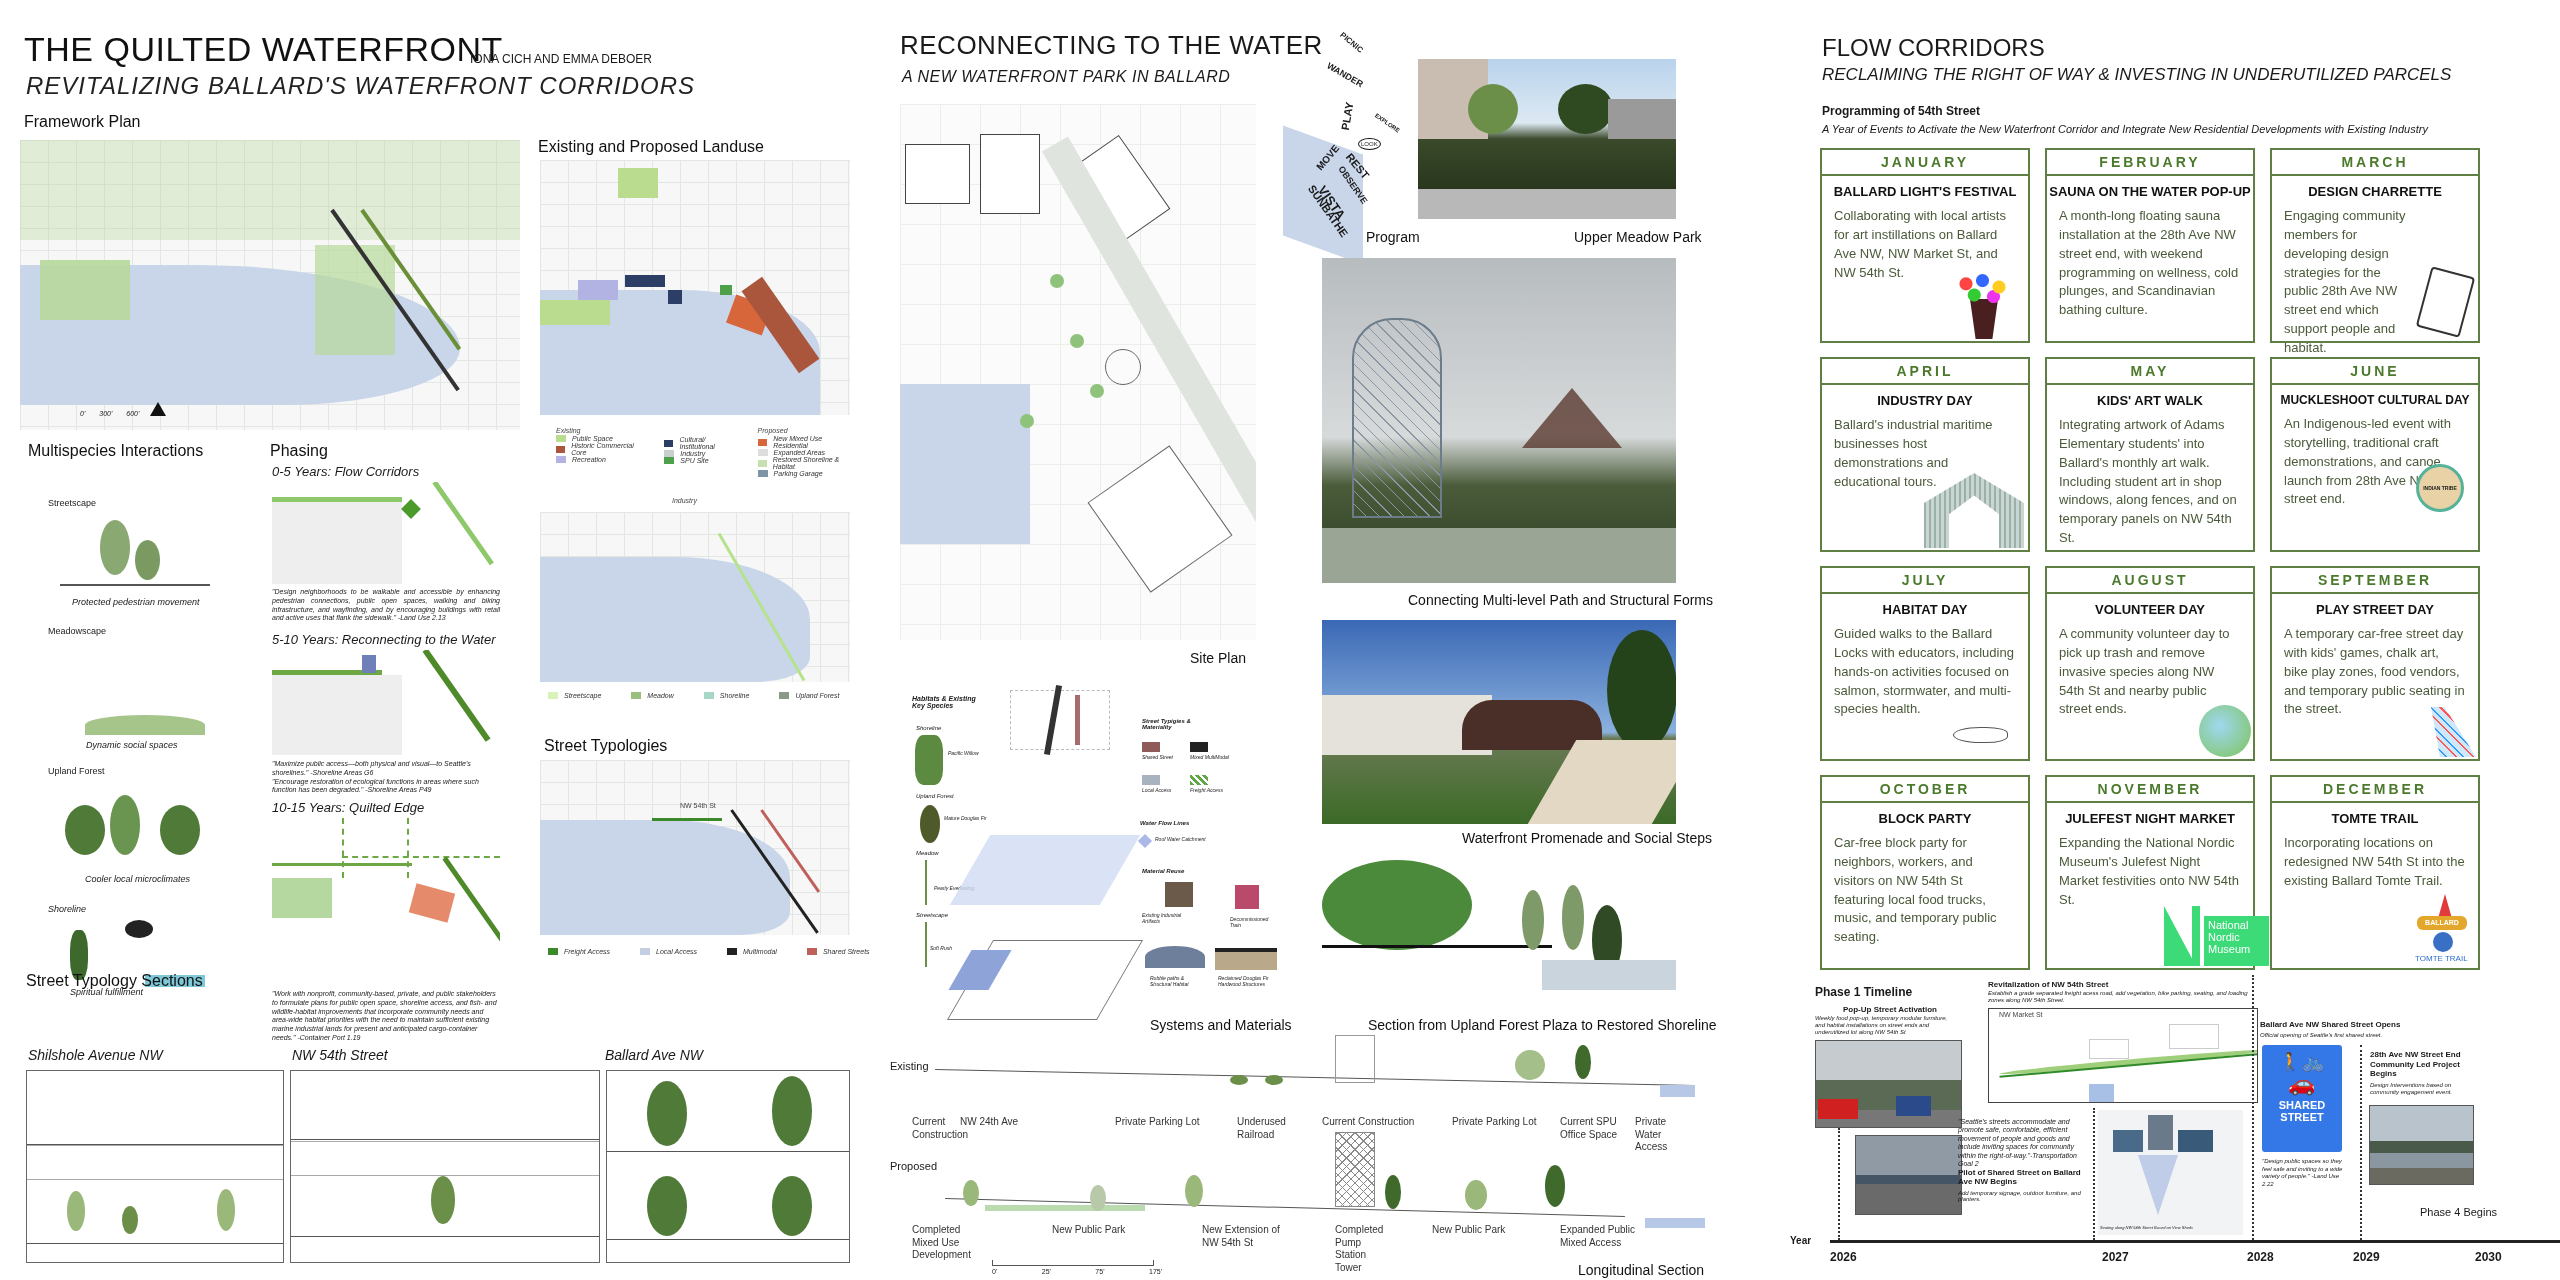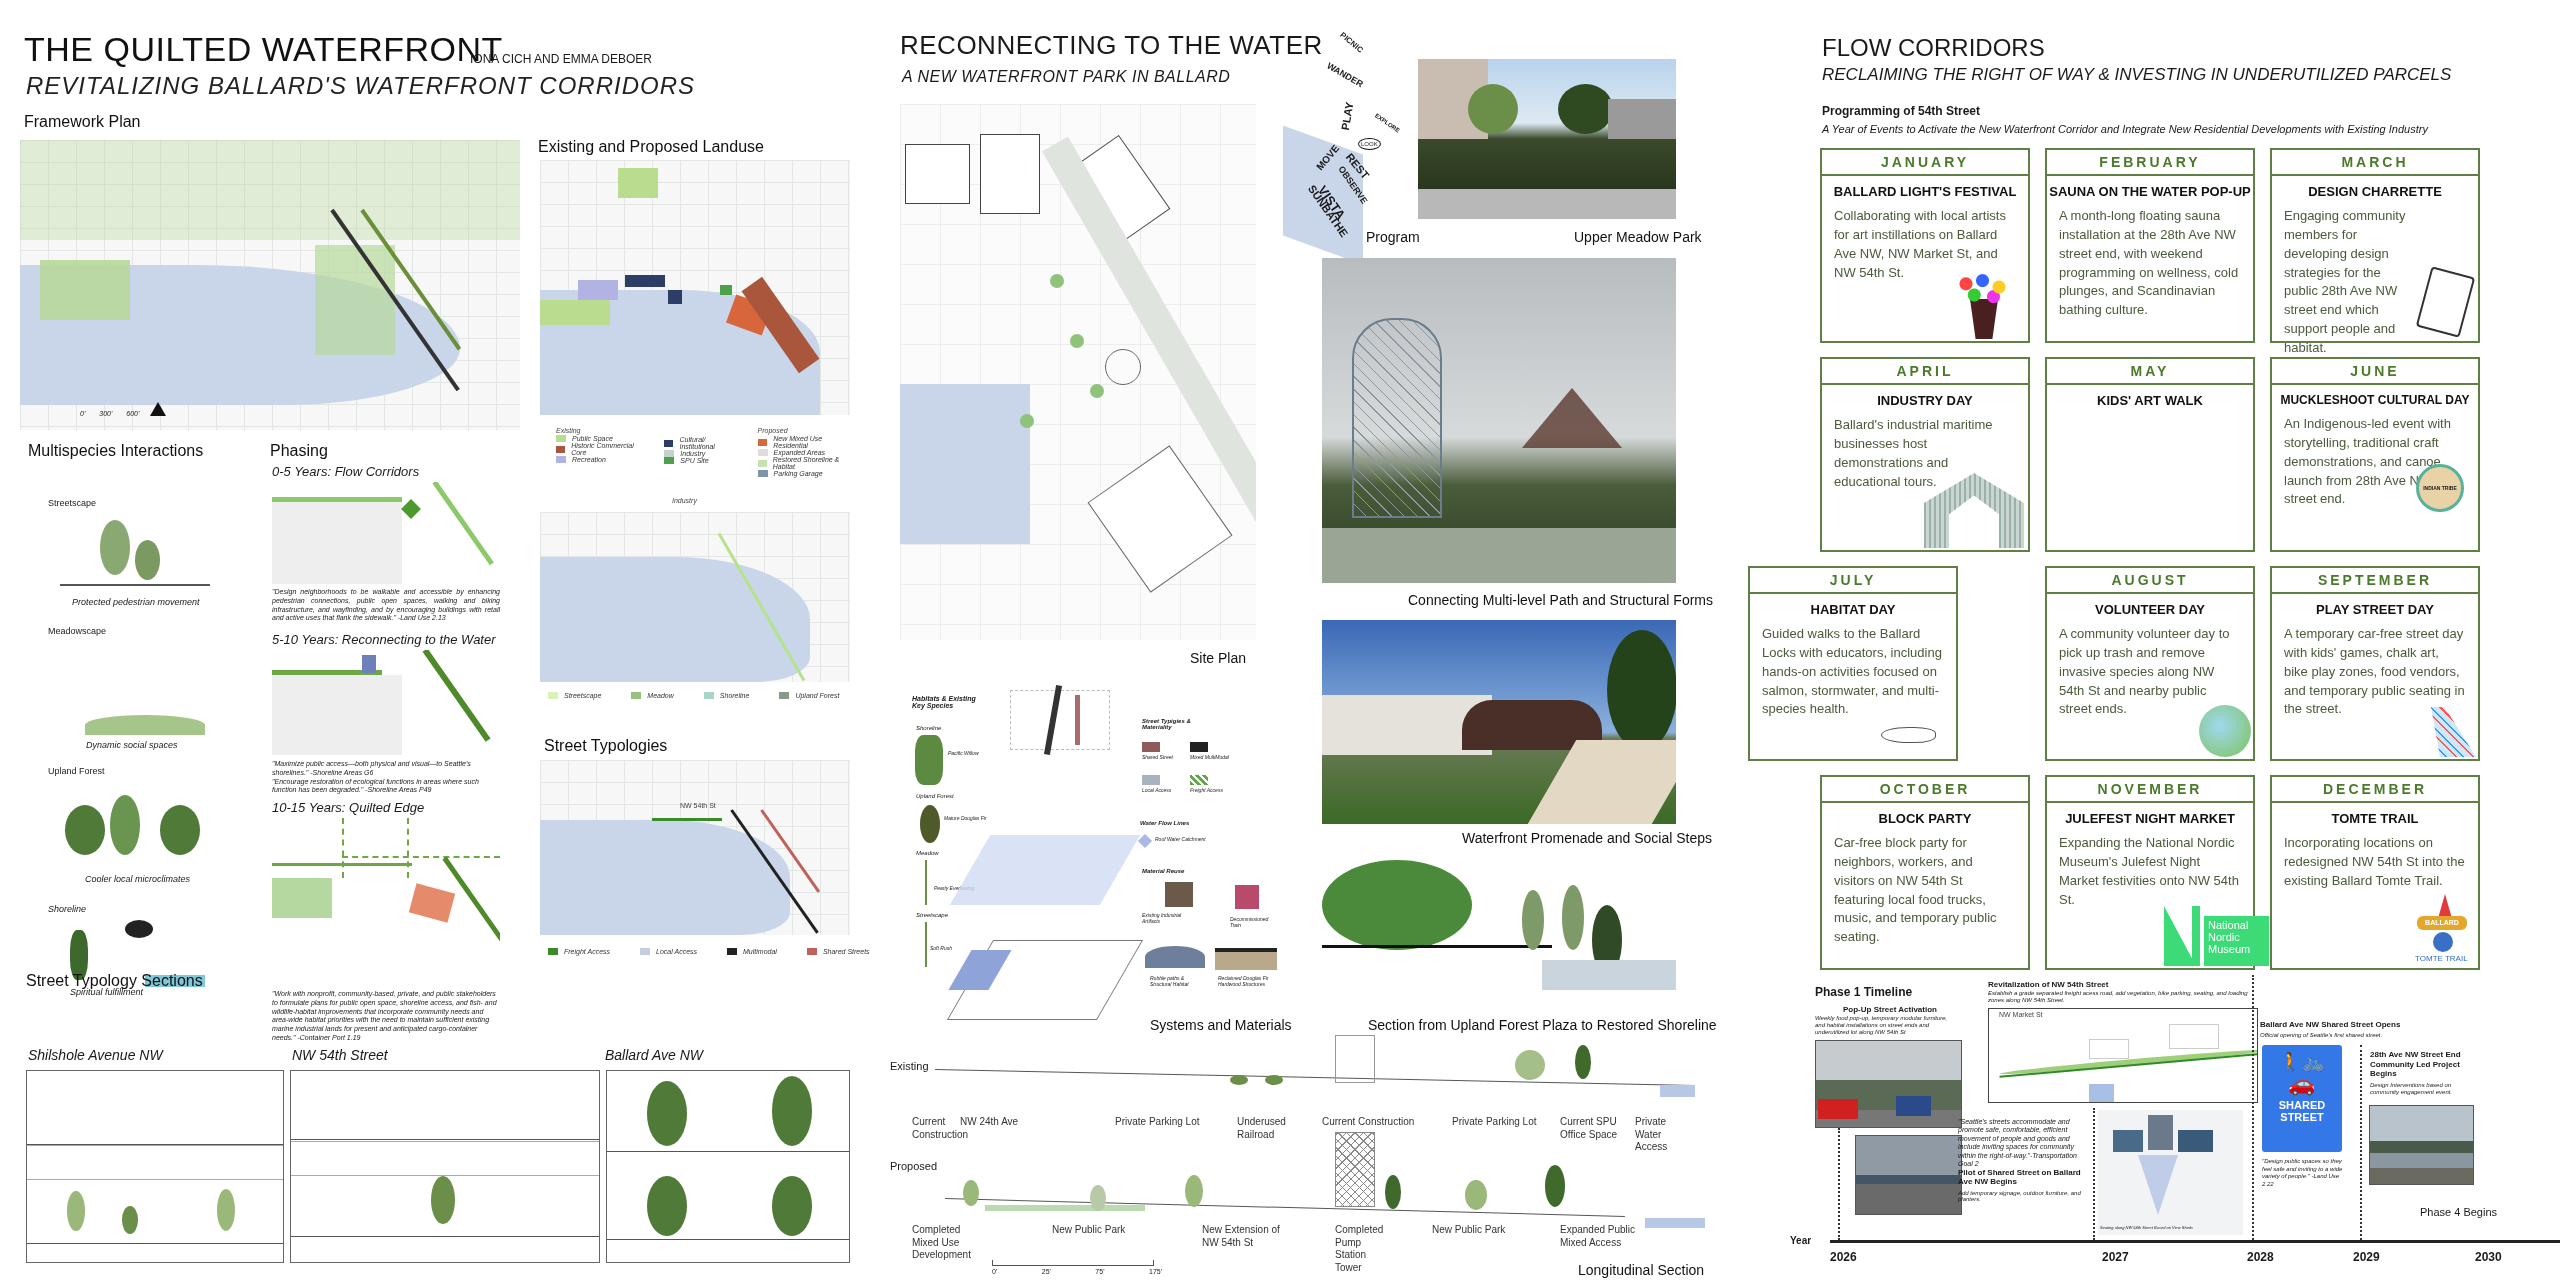--- a/index.html
+++ b/index.html
@@ -468,31 +468,32 @@
 
   <div class="month-card" style="left:1820px;top:357px;">
     <div class="mh">APRIL</div>
     <div class="et">INDUSTRY DAY</div>
     <div class="ed">Ballard's industrial maritime businesses host demonstrations and educational tours.</div>
     <div class="ill" style="right:4px;bottom:2px;width:100px;height:75px;background:repeating-linear-gradient(90deg,#9bb0a8 0 2px,#c9d6d2 2px 5px);clip-path:polygon(50% 0,100% 40%,100% 100%,75% 100%,75% 55%,50% 30%,25% 55%,25% 100%,0 100%,0 40%);"></div>
   </div>
   <div class="month-card" style="left:2045px;top:357px;">
     <div class="mh">MAY</div>
     <div class="et">KIDS' ART WALK</div>
+    <div class="ed">Integrating artwork of Adams Elementary students' into Ballard's monthly art walk. Including student art in shop windows, along fences, and on temporary panels on NW 54th St.</div>
   </div>
   <div class="month-card" style="left:2270px;top:357px;">
     <div class="mh">JUNE</div>
     <div class="et" style="font-size:12px;">MUCKLESHOOT CULTURAL DAY</div>
     <div class="ed">An Indigenous-led event with storytelling, traditional craft demonstrations, and canoe launch from 28th Ave NW street end.</div>
     <div class="ill" style="right:14px;bottom:38px;width:48px;height:48px;border-radius:50%;background:#e8d2a6;border:3px solid #56b29a;display:flex;align-items:center;justify-content:center;font-size:5px;font-weight:700;text-align:center;">
         <span>INDIAN TRIBE</span>
       </div>
   </div>
 
-  <div class="month-card" style="left:1748px;top:566px;">
+  <div class="month-card" style="left:1820px;top:566px;">
     <div class="mh">JULY</div>
     <div class="et">HABITAT DAY</div>
     <div class="ed">Guided walks to the Ballard Locks with educators, including hands-on activities focused on salmon, stormwater, and multi-species health.</div>
     <div class="ill" style="right:20px;bottom:16px;width:55px;height:16px;border:1px solid #555;border-radius:50% 40% 40% 50%;"></div>
   </div>
   <div class="month-card" style="left:2045px;top:566px;">
     <div class="mh">AUGUST</div>
     <div class="et">VOLUNTEER DAY</div>
     <div class="ed">A community volunteer day to pick up trash and remove invasive species along NW 54th St and nearby public street ends.</div>
     <div class="ill" style="right:2px;bottom:2px;width:52px;height:52px;border-radius:50%;background:radial-gradient(circle at 40% 40%,#9fd8f0,#7dc35a);"></div>

